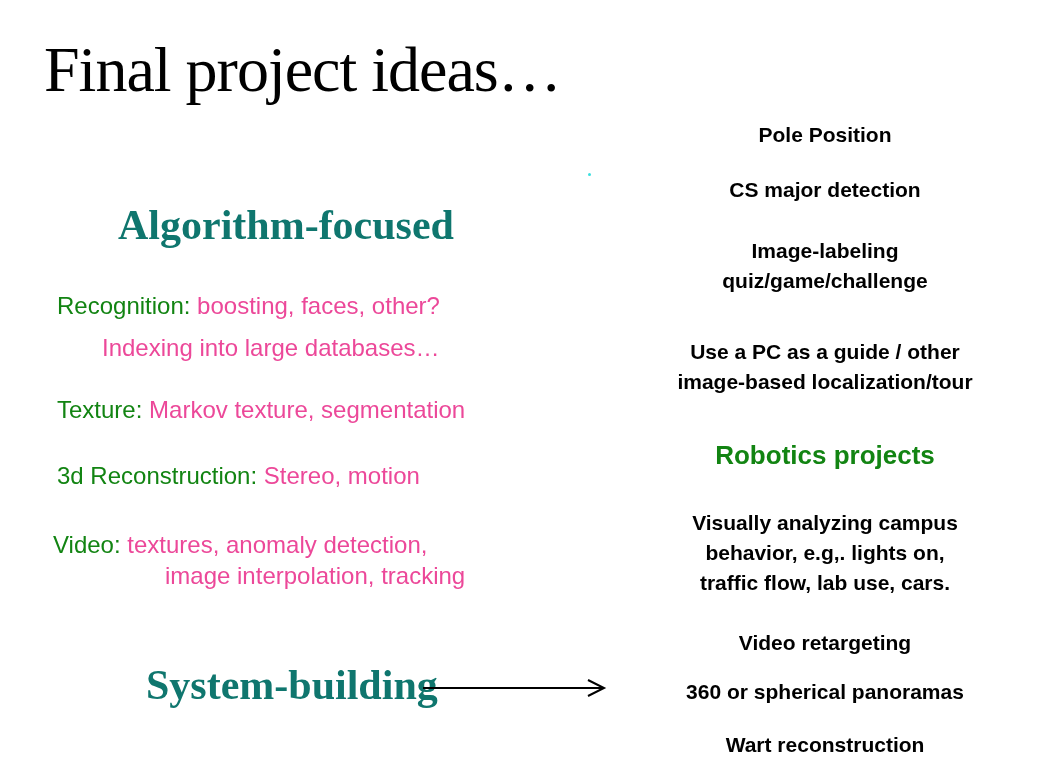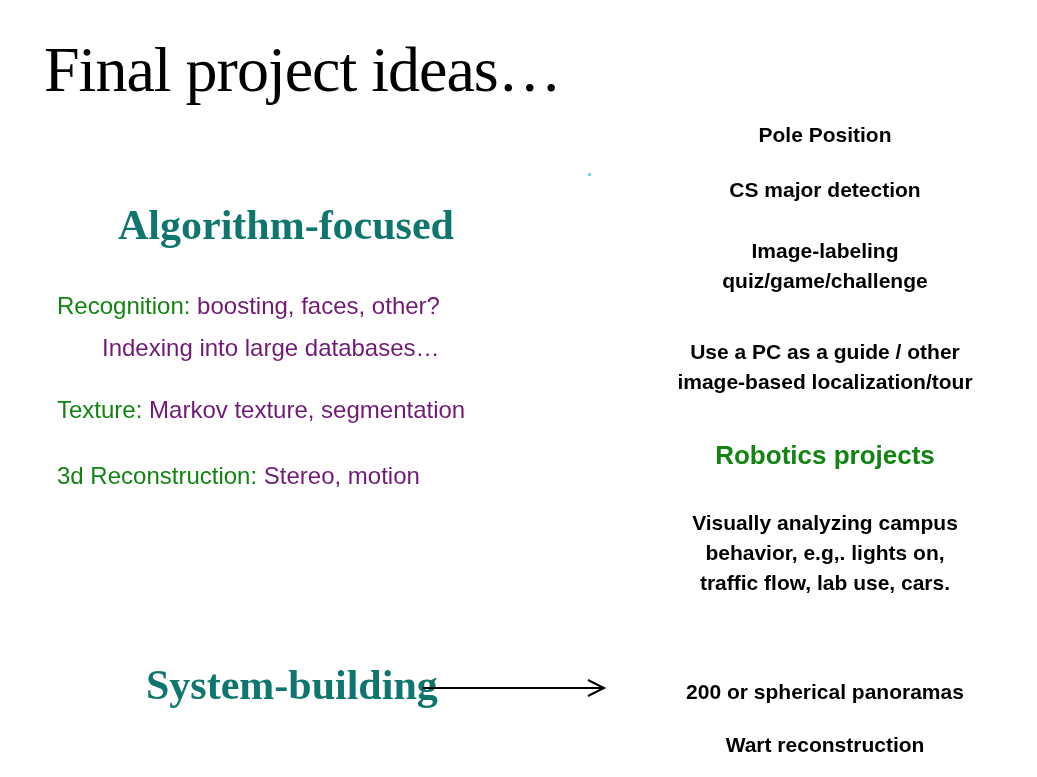--- a/index.html
+++ b/index.html
@@ -36,21 +36,21 @@
     white-space: nowrap;
   }
   .comic-line {
     font-family: "Liberation Sans", sans-serif;
     font-size: 24px;
     line-height: 1.15;
     white-space: nowrap;
     font-weight: 500;
   }
   .lbl-green { color: #128412; }
-  .txt-blue  { color: #701a75; }
+  .txt-blue  { color: #ec4899; }
 
   .right-col-block {
     position: absolute;
     left: 640px;
     width: 370px;
     text-align: center;
     font-family: "Liberation Sans", sans-serif;
     font-weight: 700;
     font-size: 21px;
     line-height: 30px;
@@ -98,21 +98,27 @@
   </div>
 
   <div class="abs comic-line" style="left:57px; top:384px;">
     <span class="lbl-green">Texture:</span><span class="txt-blue"> Markov texture, segmentation</span>
   </div>
 
   <div class="abs comic-line" style="left:57px; top:450px;">
     <span class="lbl-green">3d Reconstruction:</span><span class="txt-blue"> Stereo, motion</span>
   </div>
 
+  <div class="abs comic-line" style="left:53px; top:519px;">
+    <span class="lbl-green">Video:</span><span class="txt-blue"> textures, anomaly detection,</span>
+  </div>
 
+  <div class="abs comic-line" style="left:165px; top:550px;">
+    <span class="lbl-green"></span><span class="txt-blue">image interpolation, tracking</span>
+  </div>
 
   <div class="abs serif-heading" style="left:146px; top:652px;">System-building</div>
 
   <svg class="arrow-svg" viewBox="0 0 192 30">
     <line x1="3" y1="15" x2="182" y2="15" stroke="#000" stroke-width="2"></line>
     <polyline points="168,7 184,15 168,23" fill="none" stroke="#000" stroke-width="2"></polyline>
   </svg>
 
 
   <div class="right-col-block" style="top:108px;">Pole Position</div>
@@ -124,20 +130,21 @@
 
   <div class="right-col-block" style="top:325px;">Use a PC as a guide / other
 image-based localization/tour</div>
 
   <div class="right-col-block right-green-comic" style="top:428px;">Robotics projects</div>
 
   <div class="right-col-block" style="top:496px;">Visually analyzing campus
 behavior, e.g,. lights on,
 traffic flow, lab use, cars.</div>
 
+  <div class="right-col-block" style="top:616px;">Video retargeting</div>
 
-  <div class="right-col-block" style="top:665px;">200 or spherical panoramas</div>
+  <div class="right-col-block" style="top:665px;">360 or spherical panoramas</div>
 
   <div class="right-col-block" style="top:718px;">Wart reconstruction</div>
 
   <div class="cyan-dot"></div>
 
 </div>
 
 </body></html>

